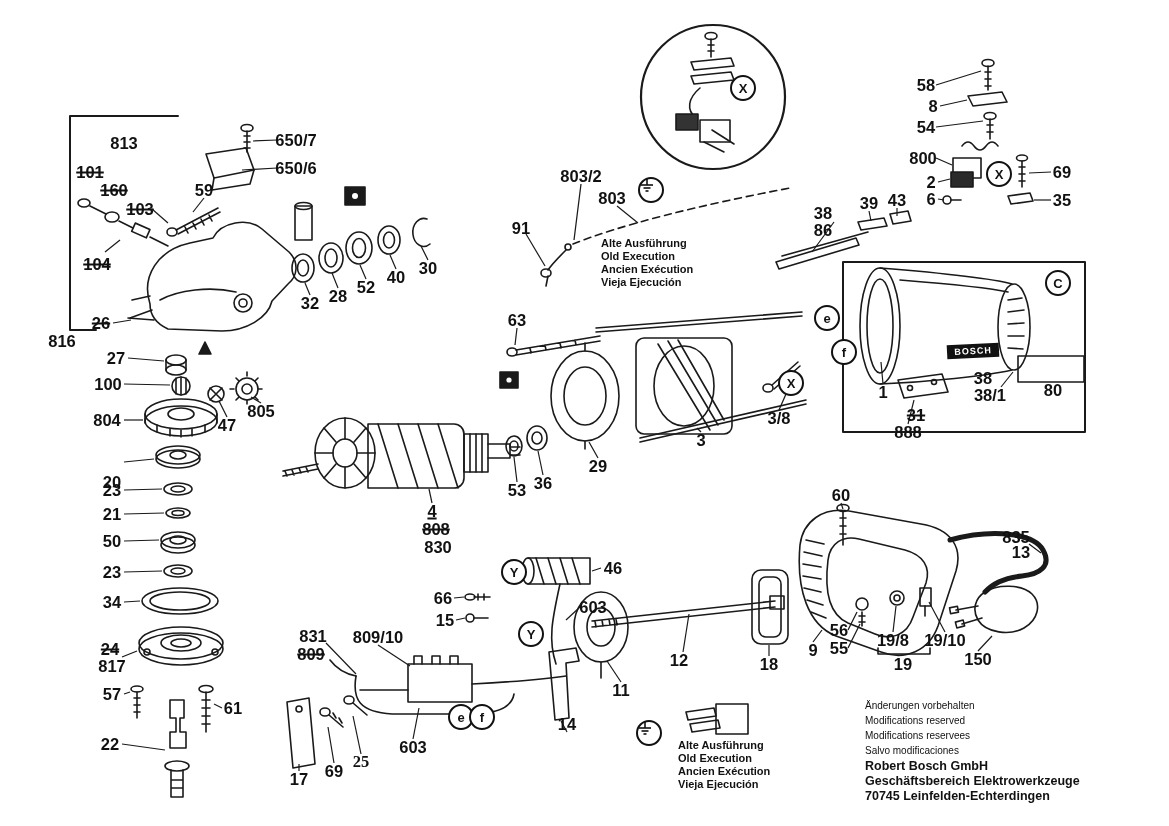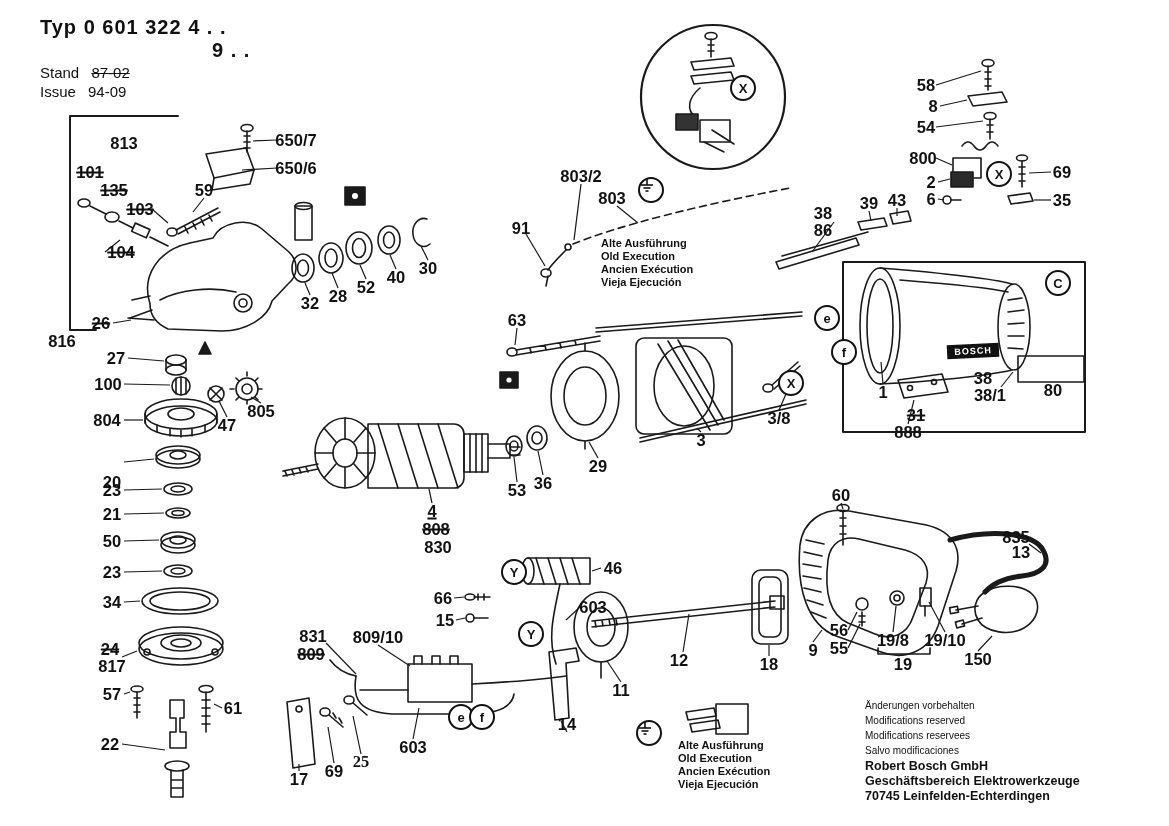--- a/index.html
+++ b/index.html
@@ -349,35 +349,20 @@
       <line x1="580" y1="607" x2="566" y2="620"></line>
         <line x1="326" y1="643" x2="356" y2="674"></line>
       <line x1="378" y1="645" x2="410" y2="666"></line>
         <line x1="299" y1="771" x2="299" y2="764"></line>
       <line x1="334" y1="763" x2="328" y2="727"></line>
         <line x1="361" y1="754" x2="353" y2="716"></line>
       <line x1="413" y1="739" x2="419" y2="708"></line>
     </g>
   </svg>
 
-  <div id="header">
-    <div class="typ-line">
-      <span>Typ</span>
-      <span>0 601 322 4 . .</span>
-    </div>
-    <div class="typ-line2">9 . .</div>
-    <div class="meta-line">
-      <span>Stand</span>
-      <span class="val val-strike">87-02</span>
-    </div>
-    <div class="meta-line">
-      <span>Issue</span>
-      <span class="val">94-09</span>
-    </div>
-  </div>
 
   <div id="bosch-label">BOSCH</div>
 
   <div id="note-old-exec-1" class="note-block">
       <div>Alte Ausführung</div>
       <div>Old Execution</div>
       <div>Ancien Exécution</div>
       <div>Vieja Ejecución</div>
     </div>
   <div id="note-old-exec-2" class="note-block">
@@ -396,23 +381,23 @@
       <div>Robert Bosch GmbH</div>
       <div>Geschäftsbereich Elektrowerkzeuge</div>
       <div>70745 Leinfelden-Echterdingen</div>
     </div>
 
   <div id="labels">
       <div class="part-label" style="left: 296px; top: 140px;">650/7</div>
       <div class="part-label" style="left: 296px; top: 168px;">650/6</div>
       <div class="part-label" style="left: 124px; top: 143px;">813</div>
       <div class="part-label strike" style="left: 90px; top: 172px;">101</div>
-      <div class="part-label strike" style="left: 114px; top: 190px;">135</div>
+      <div class="part-label strike" style="left: 114px; top: 190px;">160</div>
       <div class="part-label strike" style="left: 140px; top: 209px;">103</div>
-      <div class="part-label strike" style="left: 97px; top: 252px; margin-left: 24px;">104</div>
+      <div class="part-label strike" style="left: 97px; top: 264px;">104</div>
       <div class="part-label" style="left: 204px; top: 190px;">59</div>
       <div class="part-label" style="left: 62px; top: 341px;">816</div>
       <div class="part-label strike" style="left: 101px; top: 323px;">26</div>
       <div class="part-label" style="left: 116px; top: 358px;">27</div>
       <div class="part-label" style="left: 108px; top: 384px;">100</div>
       <div class="part-label" style="left: 107px; top: 420px;">804</div>
       <div class="part-label" style="left: 227px; top: 425px;">47</div>
       <div class="part-label" style="left: 261px; top: 411px;">805</div>
       <div class="part-label" style="left: 112px; top: 462px; margin-top: 20px;">20</div>
       <div class="part-label" style="left: 112px; top: 490px;">23</div>

